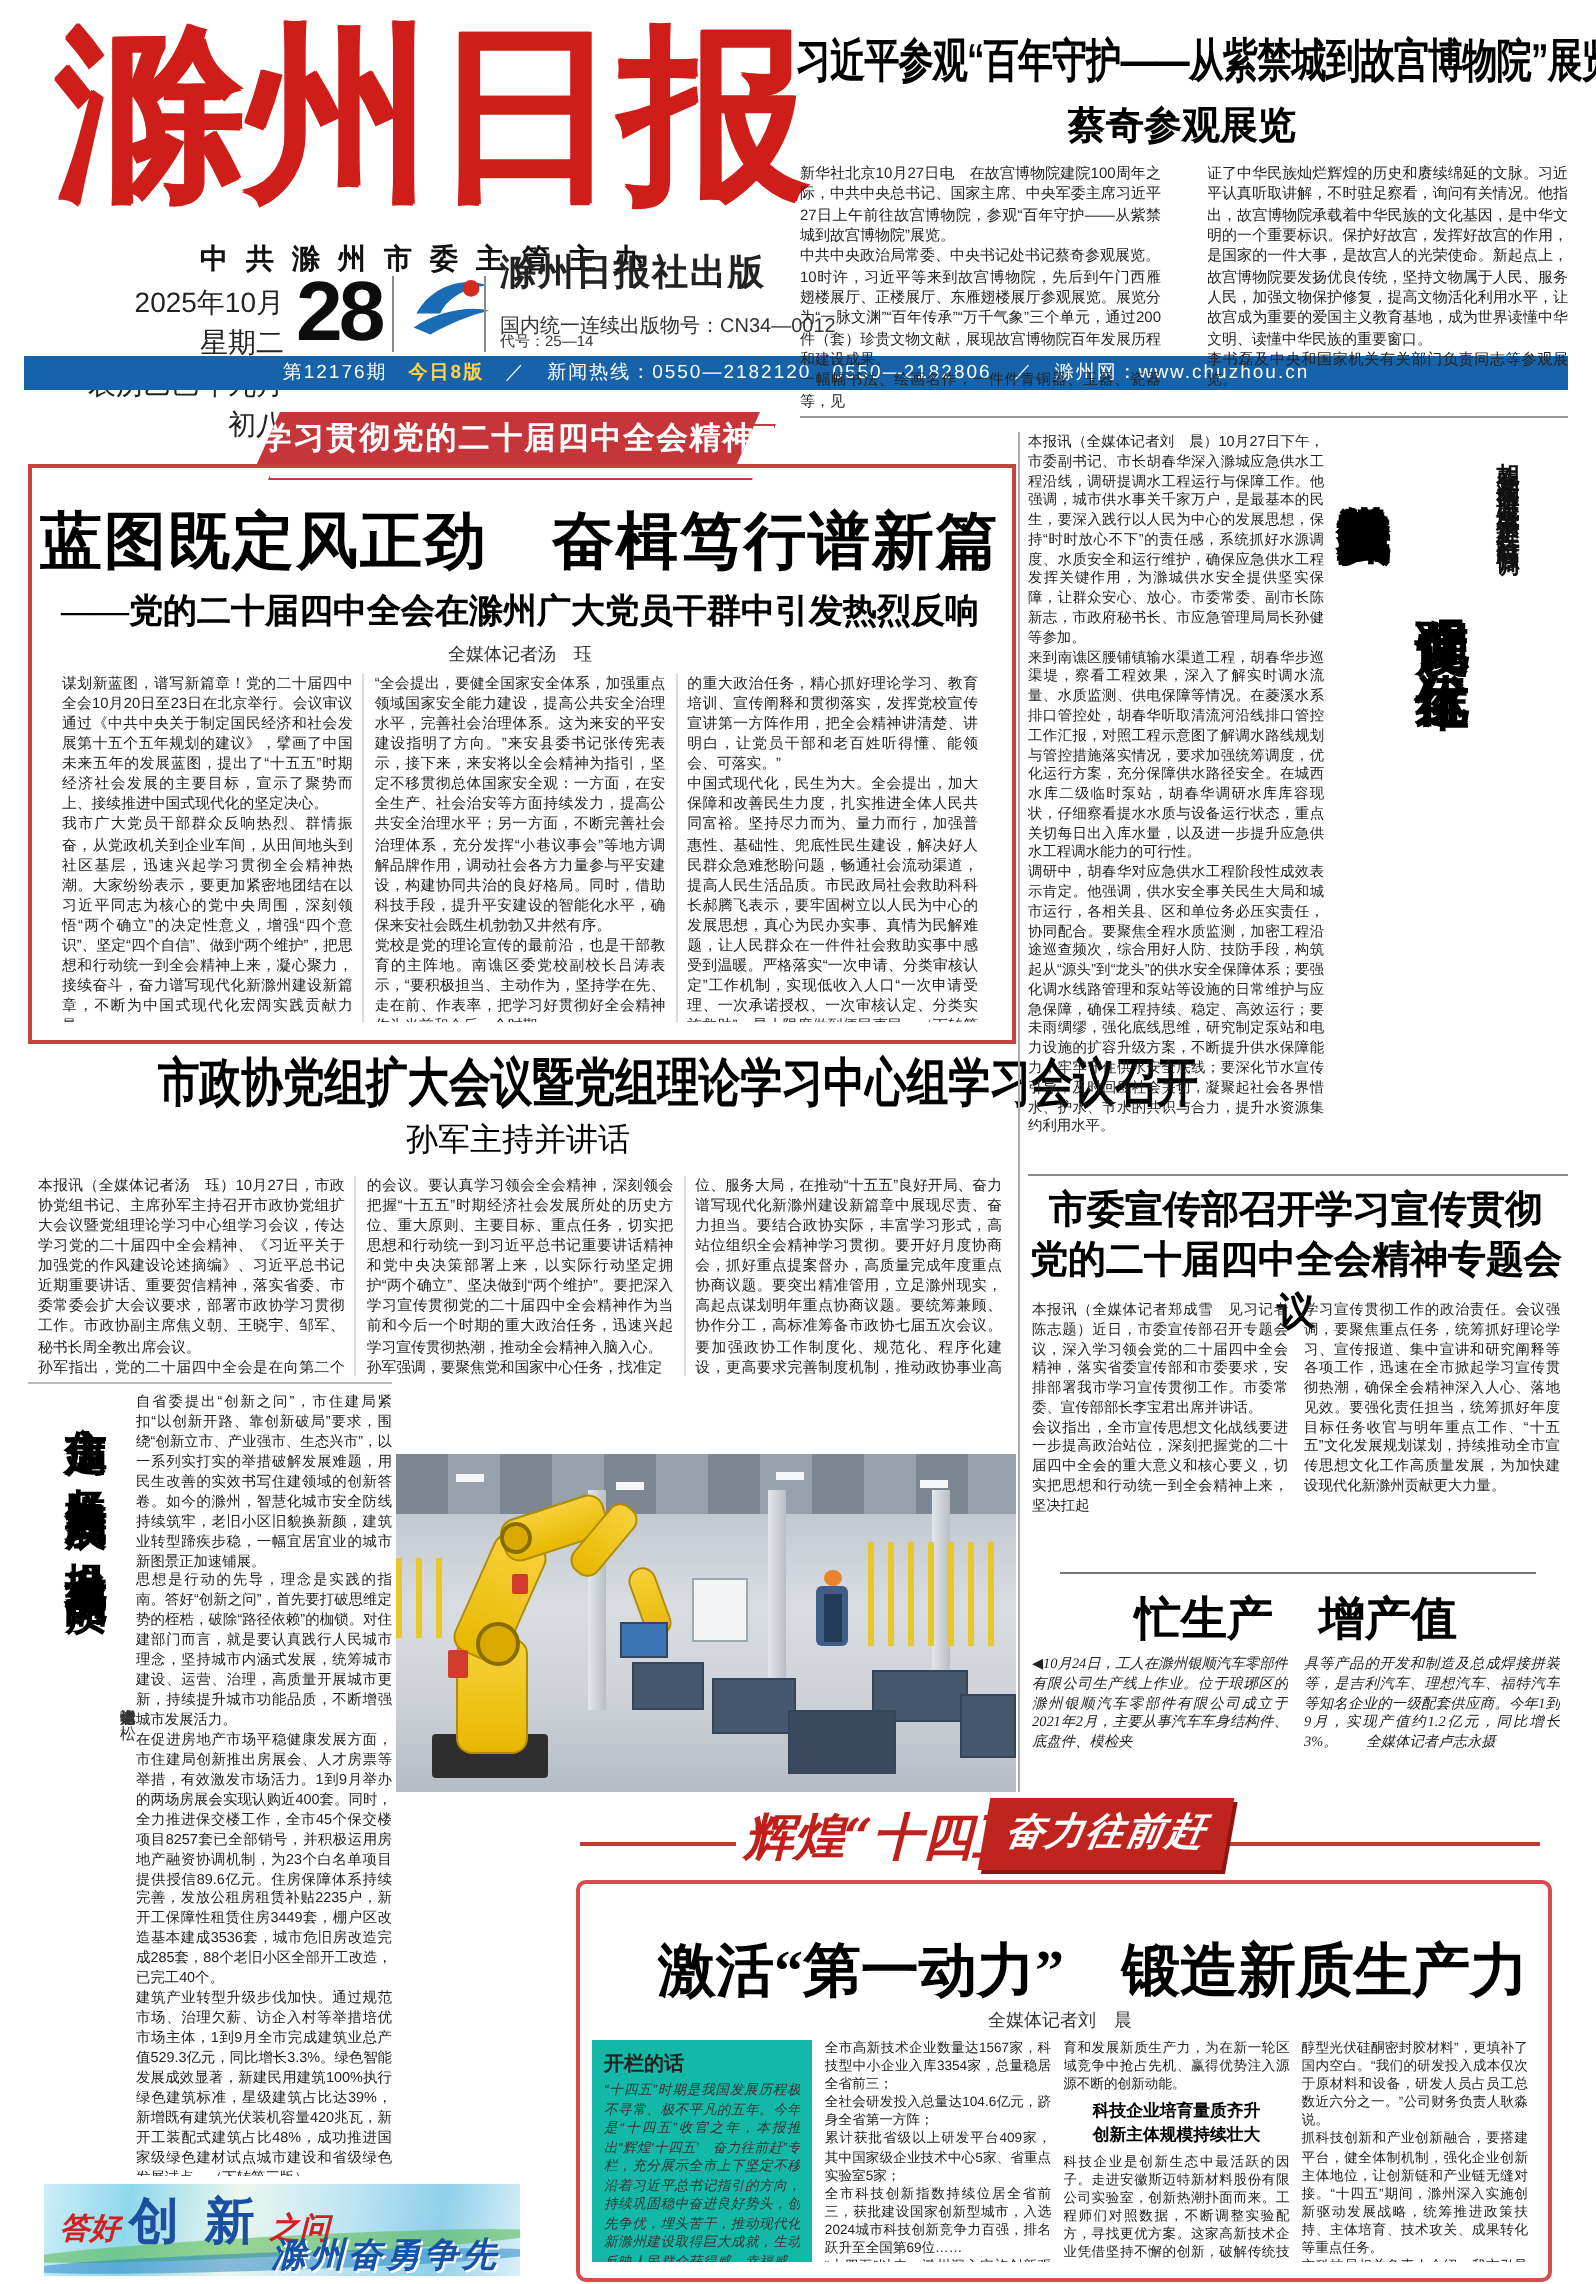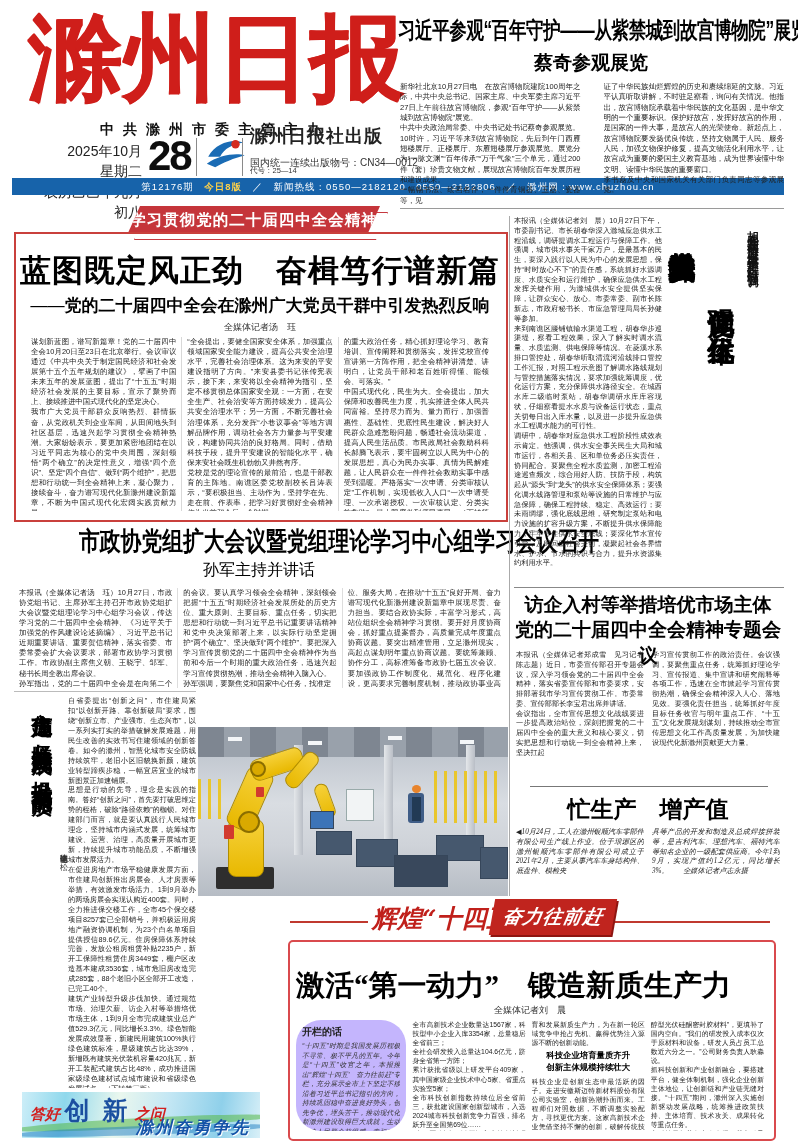--- a/index.html
+++ b/index.html
@@ -107,24 +107,24 @@
   .busy-cols>div{width:128px;font-size:7.2px;line-height:1.36;color:#222;font-style:italic;}
   
   .b-line{left:290px;top:921px;width:480px;height:2px;background:#c0392f;}
   .b-ban-l{left:368px;top:902px;font-size:25px;font-weight:900;font-style:italic;color:#c0201b;
     font-family:"DejaVu Serif","Liberation Serif",serif;background:#fff;padding:0 4px;}
   .b-ban-r{left:492px;top:899px;width:122px;height:36px;background:#c0241e;transform:skewX(-10deg);
     color:#fff;text-align:center;line-height:36px;font-size:19px;font-weight:900;font-style:italic;
     letter-spacing:1px;box-shadow:2px 2px 0 #8e1511;}
   .b-box{left:288px;top:940px;width:484px;height:197px;border:2.5px solid #d94a4d;border-radius:5px;background:#fff;}
   .b-kicker{left:296px;top:948px;width:468px;text-align:center;font-size:14px;font-weight:900;color:#111;}
-  .b-title{left:296px;top:966px;width:468px;text-align:left;font-size:29px;font-weight:900;color:#000;}
+  .b-title{left:296px;top:966px;width:468px;text-align:right;font-size:29px;font-weight:900;color:#000;}
   .b-by{left:296px;top:1004px;width:468px;text-align:center;font-size:9px;color:#333;}
   .b-row{left:296px;top:1020px;width:468px;height:111px;display:flex;gap:6px;}
-  .b-intro{width:112px;background:#c4b5fd;padding:5px 6px;box-sizing:border-box;border-radius:25px;}
+  .b-intro{width:112px;background:#14b8a6;padding:5px 6px;box-sizing:border-box;}
   .b-intro .lbl{font-size:10px;font-weight:900;color:#222;margin-bottom:2px;}
   .b-intro .txt{font-size:6.8px;line-height:1.4;font-style:italic;color:#333;}
   .b-col{width:115px;font-size:6.8px;line-height:1.34;color:#222;}
   .b-sh{font-weight:900;text-align:center;font-size:8.4px;line-height:1.4;margin:3px 0;color:#000;}
 </style>
 </head>
 <body>
 
 <div class="page">
 
@@ -258,21 +258,21 @@
   <div class="abs vrule" style="left:509px;top:216px;height:680px;"></div>
   <div class="abs water-body just pre clip">本报讯（全媒体记者刘　晨）10月27日下午，市委副书记、市长胡春华深入滁城应急供水工程沿线，调研提调水工程运行与保障工作。他强调，城市供水事关千家万户，是最基本的民生，要深入践行以人民为中心的发展思想，保持“时时放心不下”的责任感，系统抓好水源调度、水质安全和运行维护，确保应急供水工程发挥关键作用，为滁城供水安全提供坚实保障，让群众安心、放心。市委常委、副市长陈新志，市政府秘书长、市应急管理局局长孙健等参加。
 来到南谯区腰铺镇输水渠道工程，胡春华步巡渠堤，察看工程效果，深入了解实时调水流量、水质监测、供电保障等情况。在菱溪水系排口管控处，胡春华听取清流河沿线排口管控工作汇报，对照工程示意图了解调水路线规划与管控措施落实情况，要求加强统筹调度，优化运行方案，充分保障供水路径安全。在城西水库二级临时泵站，胡春华调研水库库容现状，仔细察看提水水质与设备运行状态，重点关切每日出入库水量，以及进一步提升应急供水工程调水能力的可行性。
 调研中，胡春华对应急供水工程阶段性成效表示肯定。他强调，供水安全事关民生大局和城市运行，各相关县、区和单位务必压实责任，协同配合。要聚焦全程水质监测，加密工程沿途巡查频次，综合用好人防、技防手段，构筑起从“源头”到“龙头”的供水安全保障体系；要强化调水线路管理和泵站等设施的日常维护与应急保障，确保工程持续、稳定、高效运行；要未雨绸缪，强化底线思维，研究制定泵站和电力设施的扩容升级方案，不断提升供水保障能力，牢牢守住供水安全底线；要深化节水宣传引导，及时回应社会关切，凝聚起社会各界惜水、护水、节水的共识与合力，提升水资源集约利用水平。</div>
   <div class="abs water-main clip">为滁城供水安全提供坚实保障</div>
   <div class="abs water-sub clip">强化调度　优化运维</div>
   <div class="abs water-eye clip">胡春华在调研滁城应急供水工程运行时强调</div>
 
   <div class="abs hrule" style="left:514px;top:587px;width:270px;background:#888;"></div>
 
-  <div class="abs pub-t1 serif">访企入村等举措培优市场主体</div>
+  <div class="abs pub-t1 serif">市委宣传部召开学习宣传贯彻</div>
   <div class="abs pub-t2 serif">党的二十届四中全会精神专题会议</div>
   <div class="abs pub-cols clip">
     <div class="just pre clip">本报讯（全媒体记者郑成雪　见习记者陈志题）近日，市委宣传部召开专题会议，深入学习领会党的二十届四中全会精神，落实省委宣传部和市委要求，安排部署我市学习宣传贯彻工作。市委常委、宣传部部长李宝君出席并讲话。
 会议指出，全市宣传思想文化战线要进一步提高政治站位，深刻把握党的二十届四中全会的重大意义和核心要义，切实把思想和行动统一到全会精神上来，坚决扛起</div>
     <div class="just pre clip">学习宣传贯彻工作的政治责任。会议强调，要聚焦重点任务，统筹抓好理论学习、宣传报道、集中宣讲和研究阐释等各项工作，迅速在全市掀起学习宣传贯彻热潮，确保全会精神深入人心、落地见效。要强化责任担当，统筹抓好年度目标任务收官与明年重点工作、“十五五”文化发展规划谋划，持续推动全市宣传思想文化工作高质量发展，为加快建设现代化新滁州贡献更大力量。</div>
   </div>
 
   <div class="abs hrule" style="left:530px;top:786px;width:238px;background:#777;"></div>
 
   <div class="abs busy-title serif">忙生产　增产值</div>

